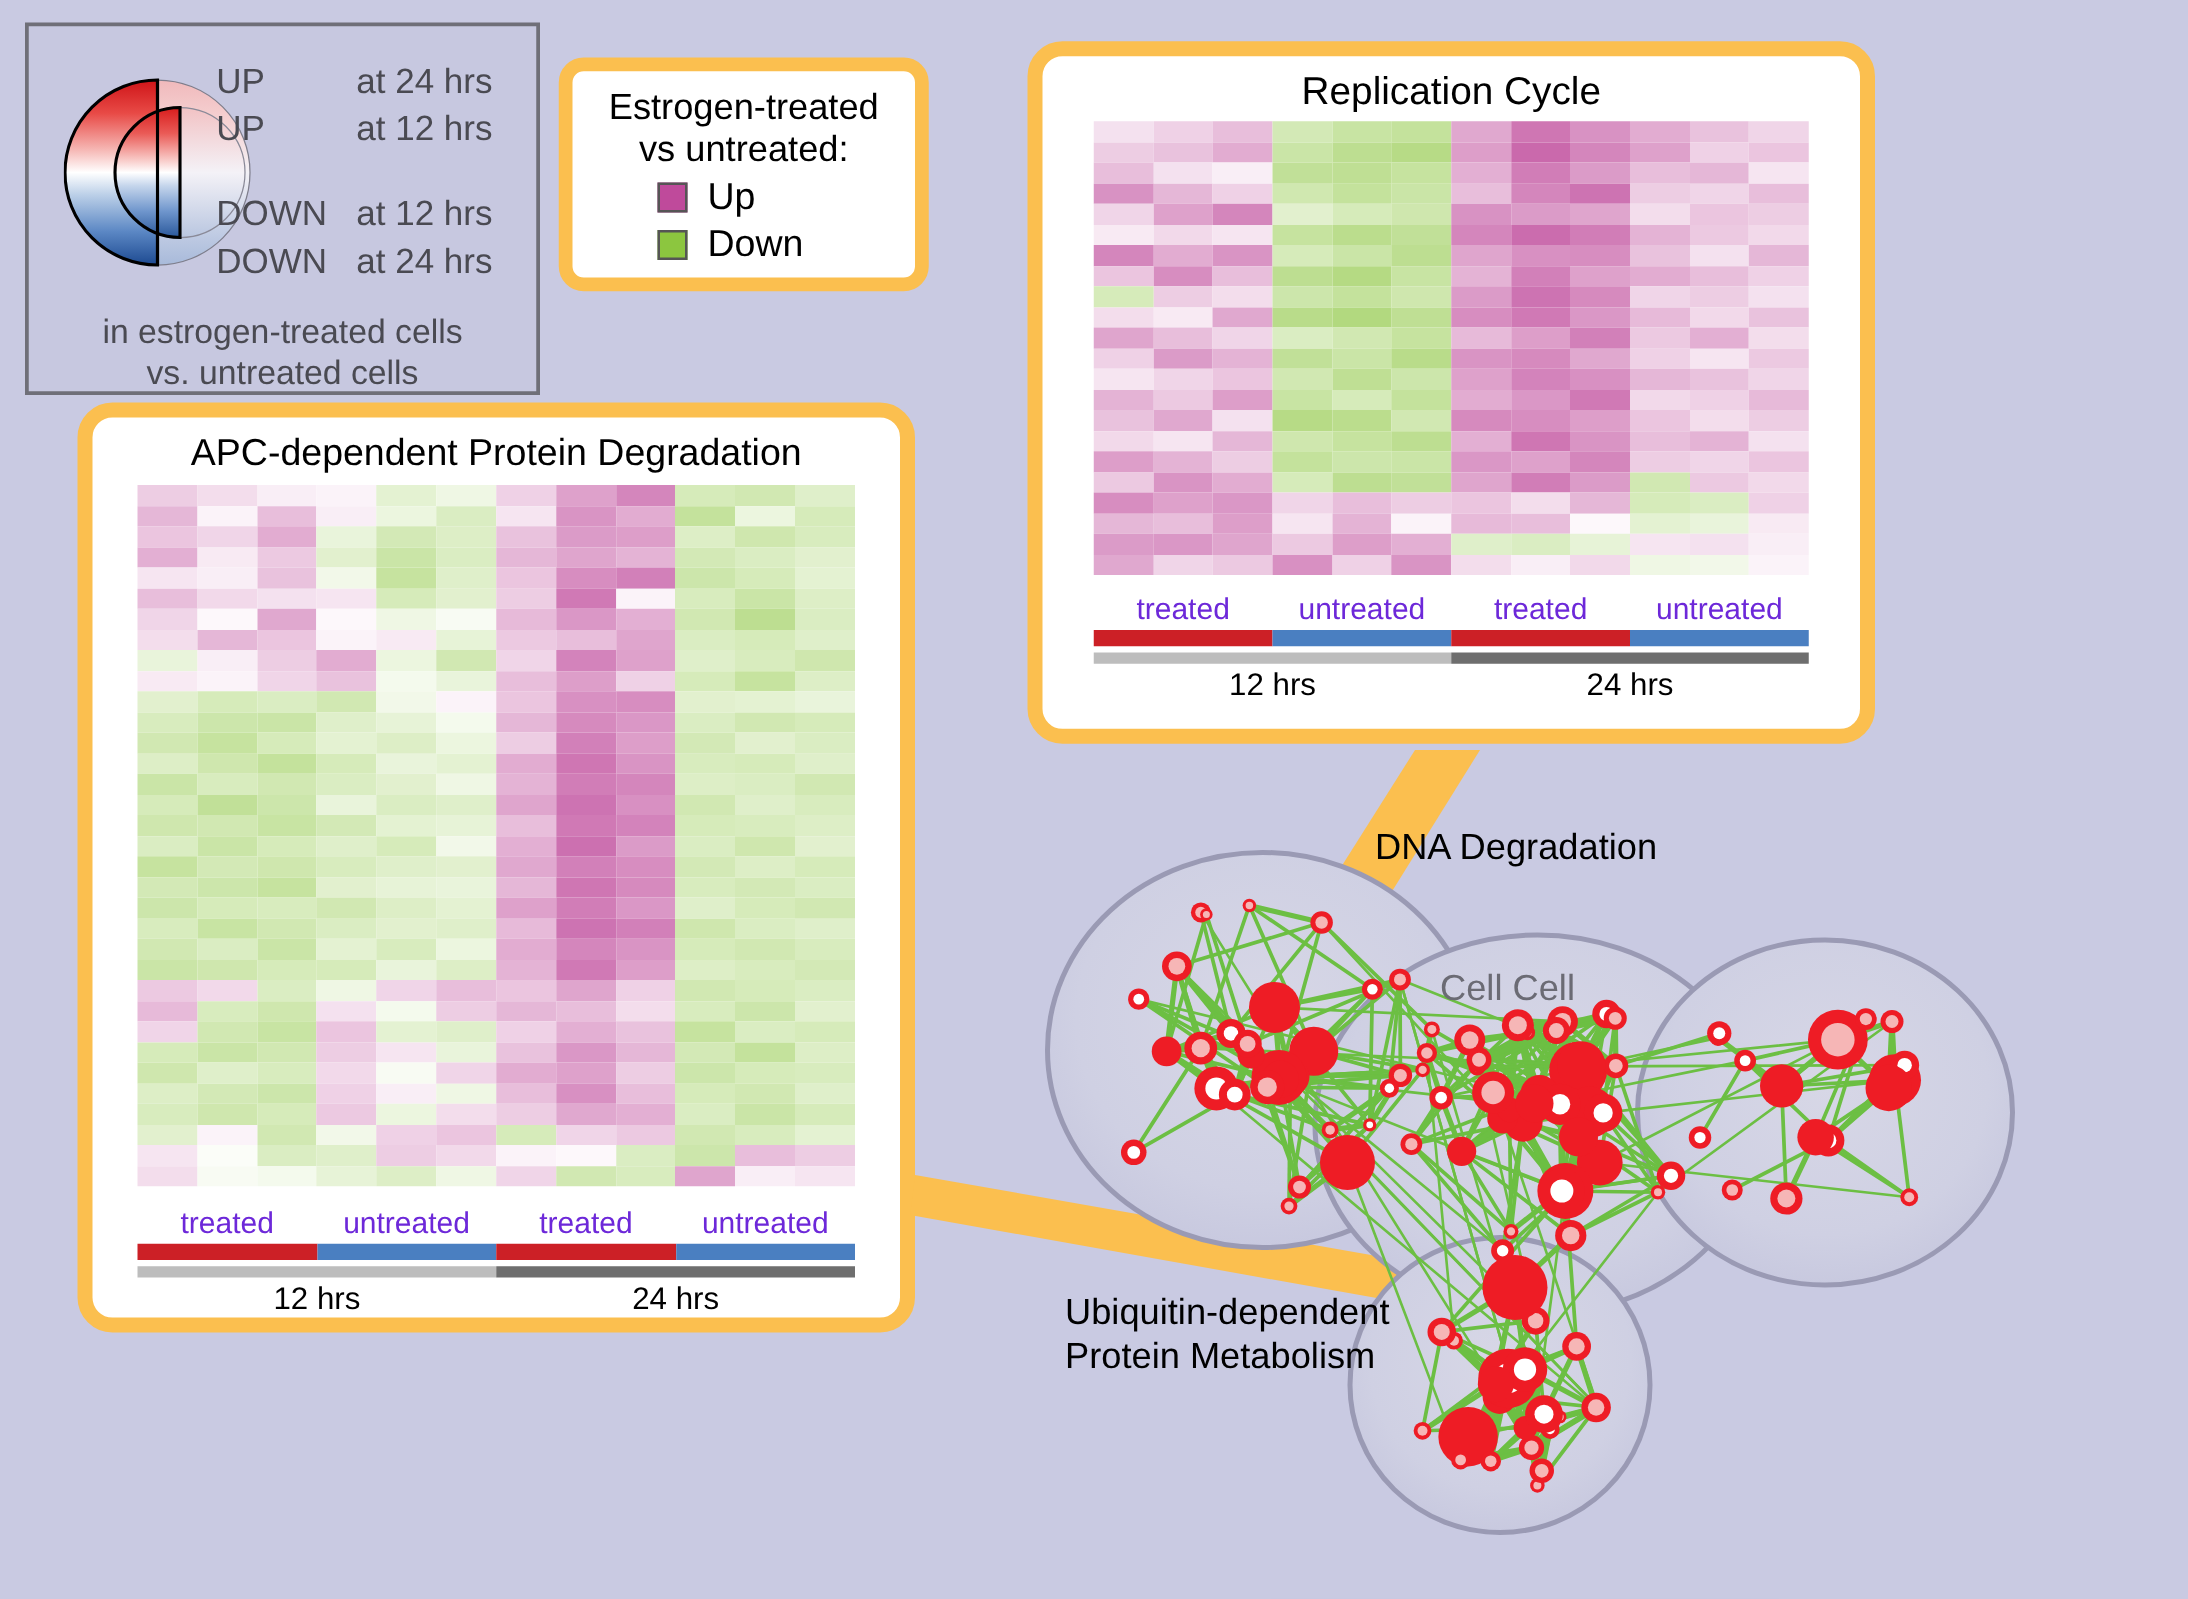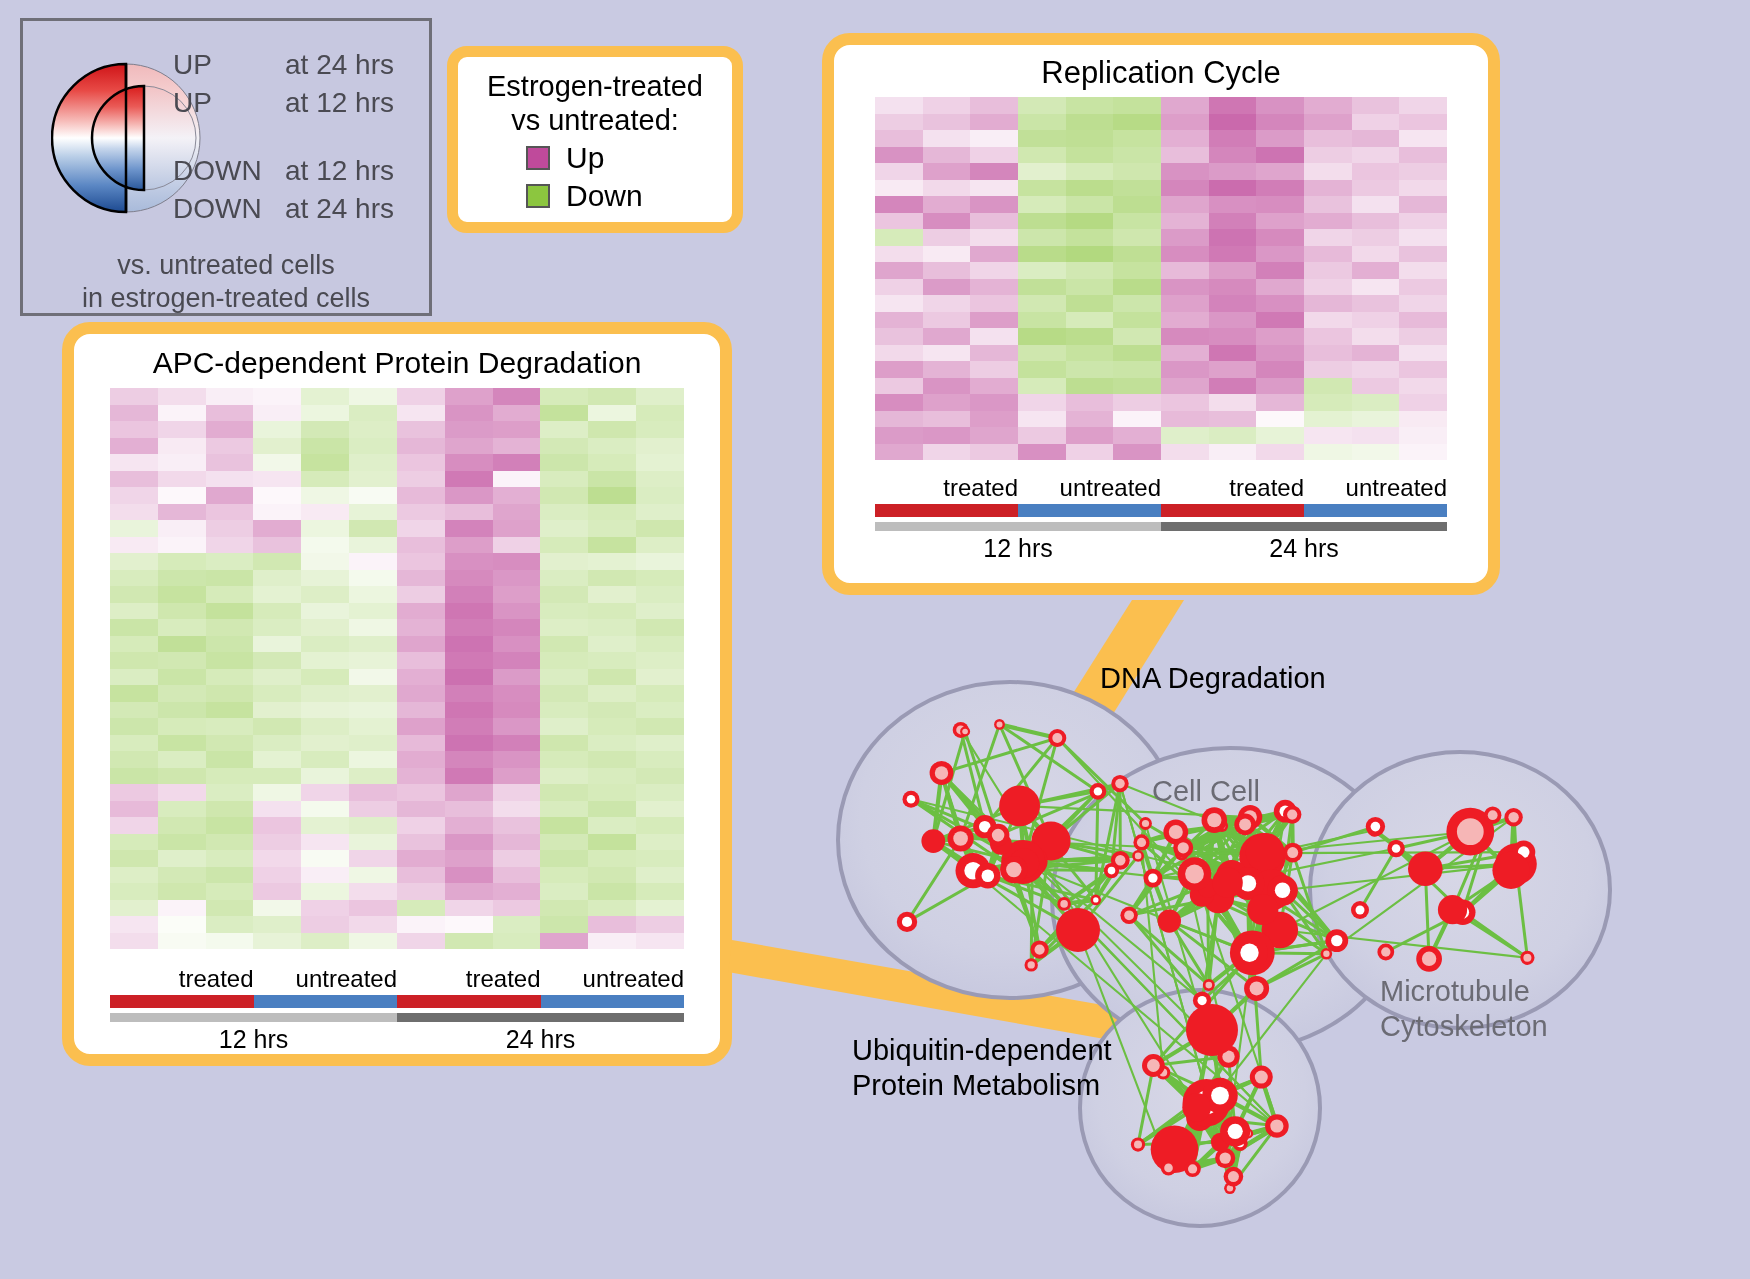--- a/index.html
+++ b/index.html
@@ -106,22 +106,22 @@
     display: grid;
     margin: 0 auto;
   }
   .heatmap .cell { width: 100%; height: 100%; }
 
   .axis-wrap { margin: 0 auto; }
   .axis-labels {
     display: grid;
     grid-template-columns: repeat(4, 1fr);
     font-size: 24px;
-    color: #000000;
-    text-align: right;
+    color: #6d28d9;
+    text-align: center;
   }
   .axis-bar-treat {
     display: grid;
     grid-template-columns: repeat(4, 1fr);
     height: 13px;
     margin-top: 2px;
   }
   .axis-bar-time {
     display: grid;
     grid-template-columns: repeat(2, 1fr);
@@ -211,22 +211,22 @@
         <span class="cb-dir">DOWN</span>
         <span class="cb-time">at 12 hrs</span>
       </div>
       <div class="cb-row">
         <span class="cb-dir">DOWN</span>
         <span class="cb-time">at 24 hrs</span>
       </div>
     </div>
 
     <div id="cb-footer">
+      <div>in estrogen-treated cells</div>
       <div>vs. untreated cells</div>
-      <div>in estrogen-treated cells</div>
     </div>
   </div>
 
   <div id="key-box">
     <div class="key-title">
       <div>Estrogen-treated</div>
       <div>vs untreated:</div>
     </div>
     <div class="key-item">
       <span class="key-swatch" id="sw-up" style="background: rgb(191, 74, 155);"></span>
@@ -1770,19 +1770,17 @@
             <circle cx="600.0" cy="310.0" r="4.5" fill="#ffffff"></circle>
           </g>
           <g>
             <circle cx="452.0" cy="430.0" r="26.0" fill="#ee1c25"></circle>
           </g>
         </g>
     </svg>
 
     <div class="net-label" id="label-dna-metabolism">DNA Degradation</div>
     <div class="net-label" id="label-cell-cycle">Cell Cell</div>
-    <div class="net-label" id="label-microtubule">Microtubule
-Cytoskeleton</div>
     <div class="net-label" id="label-ubiquitin">Ubiquitin-dependent
 Protein Metabolism</div>
   </div>
 
 </div>
 
 </body></html>

